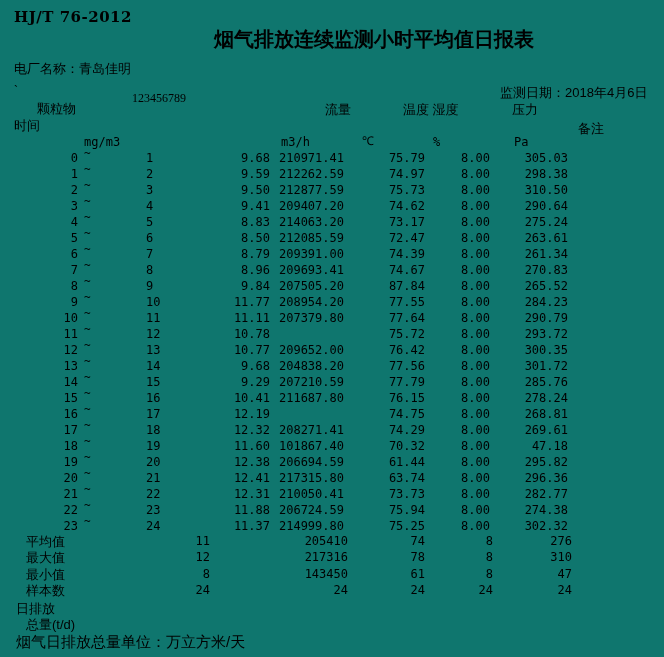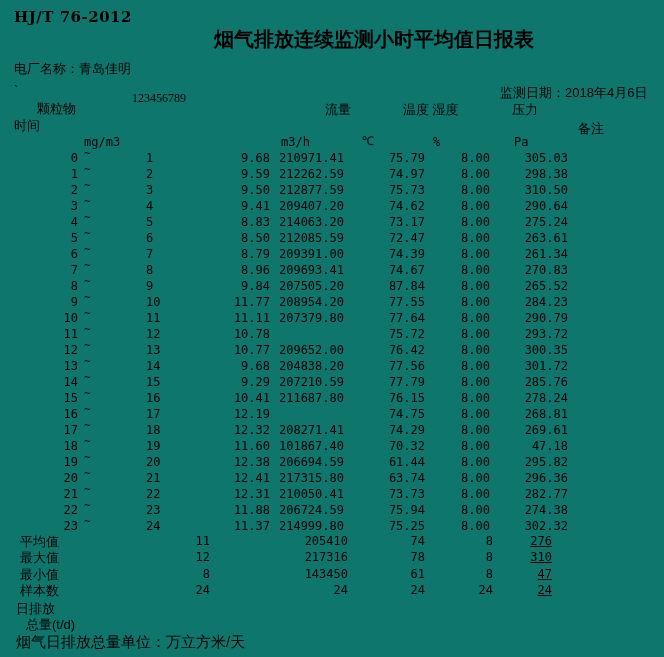--- a/index.html
+++ b/index.html
@@ -38,26 +38,26 @@
   .c-h2    { left:146px; }
   .c-pm    { left:168px; width:102px; text-align:right; }
   .c-flow  { left:204px; width:140px; text-align:right; }
   .c-temp  { left:325px; width:100px; text-align:right; }
   .c-hum   { left:390px; width:100px; text-align:right; }
   .c-press { left:468px; width:100px; text-align:right; }
 
   #summary { position:absolute; left:0; top:533px; width:664px; }
   .srow { position:relative; height:16.4px; font-size:12px; font-family:"DejaVu Sans Mono", monospace; }
   .srow span { position:absolute; top:1px; }
-  .s-label { left:20px; font-family:Liberation Mono, monospace; font-size:13px; top:0 !important; }
+  .s-label { left:26px; font-family:Liberation Mono, monospace; font-size:13px; top:0 !important; }
   .s-v1 { left:110px; width:100px; text-align:right; }
   .s-v2 { left:248px; width:100px; text-align:right; }
   .s-v3 { left:325px; width:100px; text-align:right; }
   .s-v4 { left:393px; width:100px; text-align:right; }
-  .s-v5 { left:452px; width:100px; text-align:right;text-decoration:underline; }
+  .s-v5 { left:472px; width:100px; text-align:right; }
 
   .f1 { left:16px; top:600px; font-size:13px; }
   .f2 { left:16px; top:616px; font-size:13px;margin-left:10px; }
   .f3 { left:16px; top:633px; font-size:15px; }
 </style>
 </head>
 <body>
 
 <div class="page">
   <div class="abs std">HJ/T 76-2012</div>

